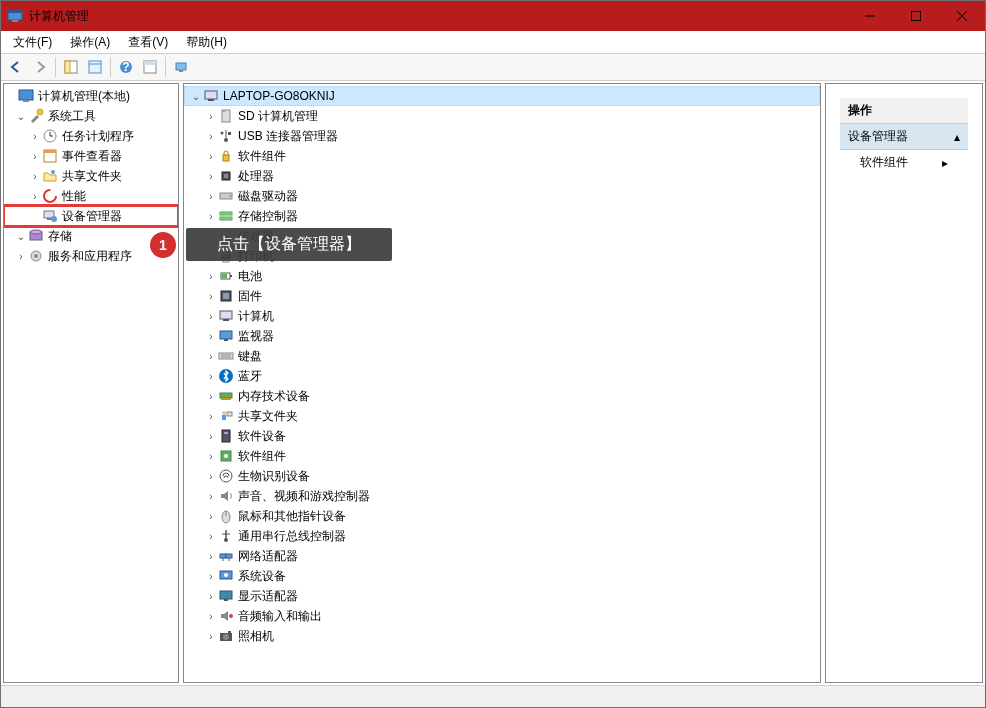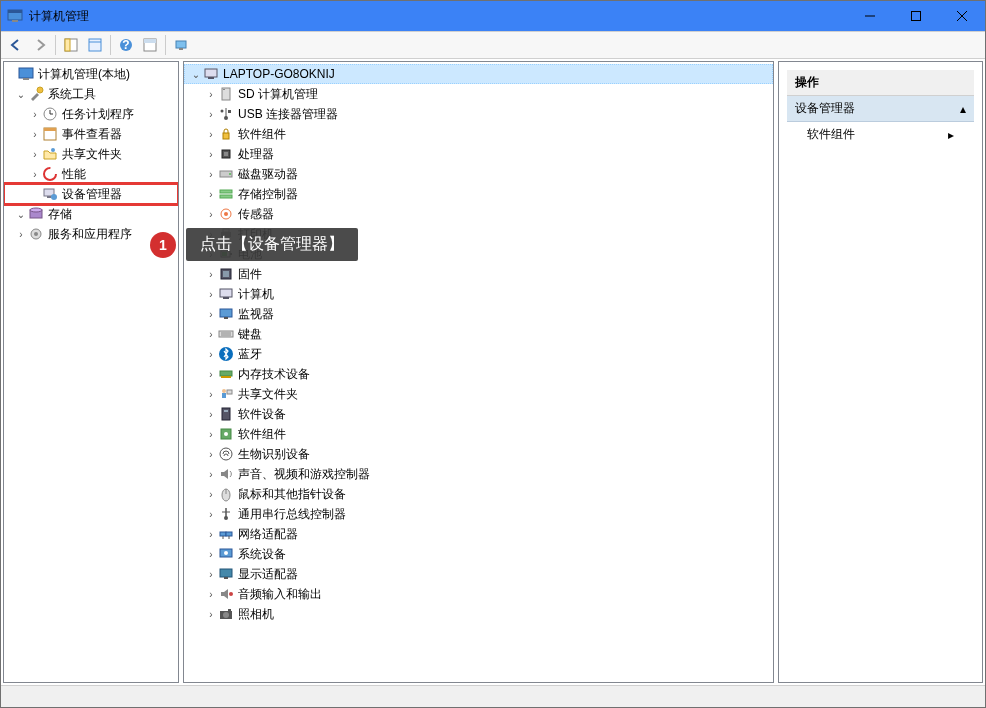--- a/index.html
+++ b/index.html
@@ -1,48 +1,48 @@
 <!DOCTYPE html>
 <html><head>
 <meta charset="utf-8">
 <style>
 * { margin:0; padding:0; box-sizing:border-box; font-family:"Microsoft YaHei","Segoe UI",Tahoma,sans-serif; font-size:12px; }
 body { background:#fff; width:986px; height:708px; overflow:hidden; position:relative; }
 .window { width:986px; height:708px; display:flex; flex-direction:column; border:1px solid #707070; }
-.titlebar { height:30px; display:flex; align-items:center; padding-left:6px; background:#3b82f6; }
+.titlebar { height:30px; display:flex; align-items:center; padding-left:6px; background:#b91c1c; }
 .titlebar .icon-slot { width:16px; height:16px; margin-right:6px; display:flex; align-items:center; justify-content:center; }
 .titlebar .title { flex:1; }
 .titlebar .controls { display:flex; height:100%; }
 .titlebar .controls .btn { width:46px; display:flex; align-items:center; justify-content:center; cursor:default; }
 .menubar { height:22px; display:flex; align-items:center; padding:0 4px; gap:2px; }
 .menubar .mitem { padding:2px 8px; cursor:default; }
 .toolbar { height:28px; border-top:1px solid #d0d0d0; border-bottom:1px solid #d0d0d0; background:#f7f7f7; display:flex; align-items:center; padding:0 4px; gap:2px; }
 .toolbar .tb { width:22px; height:22px; display:flex; align-items:center; justify-content:center; border:1px solid transparent; cursor:default; }
 .toolbar .sep { width:1px; height:20px; background:#ccc; margin:0 2px; }
 .body-area { flex:1; display:flex; background:#fff; }
 .pane { border:1px solid #828790; margin:2px; background:#fff; overflow:auto; }
 .left { width:176px; }
 .center { flex:1; }
-.right { width:205px; padding:8px; }
+.right { width:158px; padding:14px; }
 .tree { padding:2px 0; }
 .tree-row { display:flex; align-items:center; height:20px; white-space:nowrap; cursor:default; }
 .tree-row.sel { background:#cce8ff; border:1px dotted #99d1ff; }
 .tree-row.hl { outline:3px solid #e53935; outline-offset:-1px; background:#fff; }
 .twisty { width:14px; text-align:center; color:#555; font-size:10px; }
 .twisty.none { visibility:hidden; }
 .ticon { width:16px; height:16px; margin-right:4px; display:flex; align-items:center; justify-content:center; }
 .ticon svg { width:16px; height:16px; }
 .indent { display:inline-block; }
 .right .hdr { background:#f0f0f0; border-bottom:1px solid #d0d0d0; padding:4px 8px; font-weight:bold; }
 .right .sect { background:#d8e6f2; border-bottom:1px solid #bcd; padding:4px 8px; display:flex; justify-content:space-between; align-items:center; }
 .right .action { padding:4px 20px; display:flex; justify-content:space-between; align-items:center; }
 .statusbar { height:22px; border-top:1px solid #d0d0d0; background:#f0f0f0; }
 .annot { position:absolute; display:flex; align-items:center; pointer-events:none; }
 .annot .bubble { width:26px; height:26px; border-radius:50%; background:#d32f2f; color:#fff; display:flex; align-items:center; justify-content:center; font-size:14px; font-weight:bold; margin-right:10px; }
-.annot .tip { background:rgba(60,60,60,0.92); color:#fff; padding:6px 14px; font-size:16px; border-radius:2px; }
+.annot .tip { background:rgba(60,60,60,0.92); color:#fff; padding:6px 31px; font-size:16px; border-radius:2px; }
 </style>
 </head>
 <body>
 
 <div class="window">
 
   <div class="titlebar">
     <span class="icon-slot">
       <svg viewBox="0 0 16 16">
           <rect x="1" y="2" width="14" height="10" fill="#4a90d9" stroke="#2b5797"></rect>
@@ -64,20 +64,26 @@
         </div>
       <div class="btn close">
           <svg width="10" height="10">
             <line x1="0" y1="0" x2="10" y2="10" stroke="#000"></line>
             <line x1="10" y1="0" x2="0" y2="10" stroke="#000"></line>
           </svg>
         </div>
     </div>
   </div>
 
+  <div class="menubar">
+    <div class="mitem">文件(F)</div>
+    <div class="mitem">操作(A)</div>
+    <div class="mitem">查看(V)</div>
+    <div class="mitem">帮助(H)</div>
+  </div>
 
   <div class="toolbar">
     <div class="tb">
         <svg width="14" height="14">
           <path d="M9 2 L3 7 L9 12" fill="none" stroke="#2b5797" stroke-width="2"></path>
         </svg>
       </div>
     <div class="tb">
         <svg width="14" height="14">
           <path d="M5 2 L11 7 L5 12" fill="none" stroke="#999" stroke-width="2"></path>

